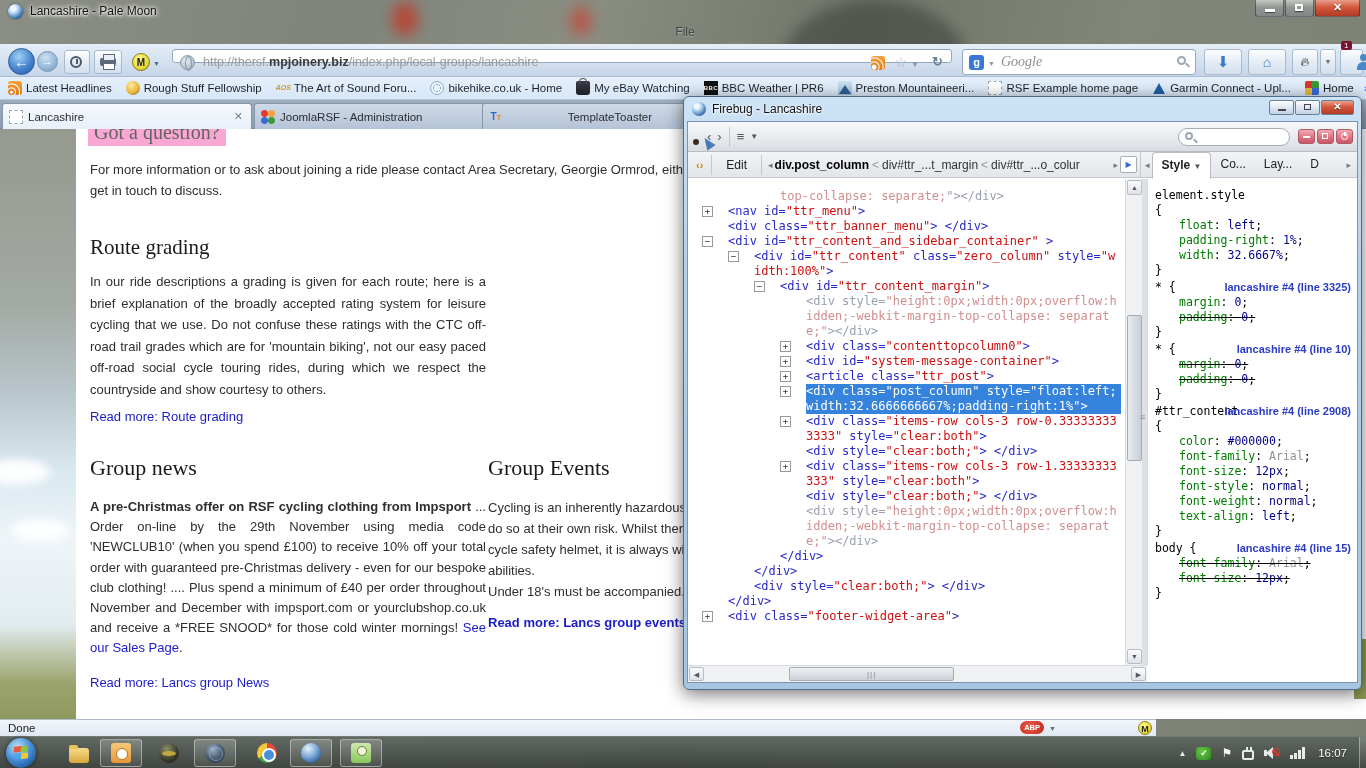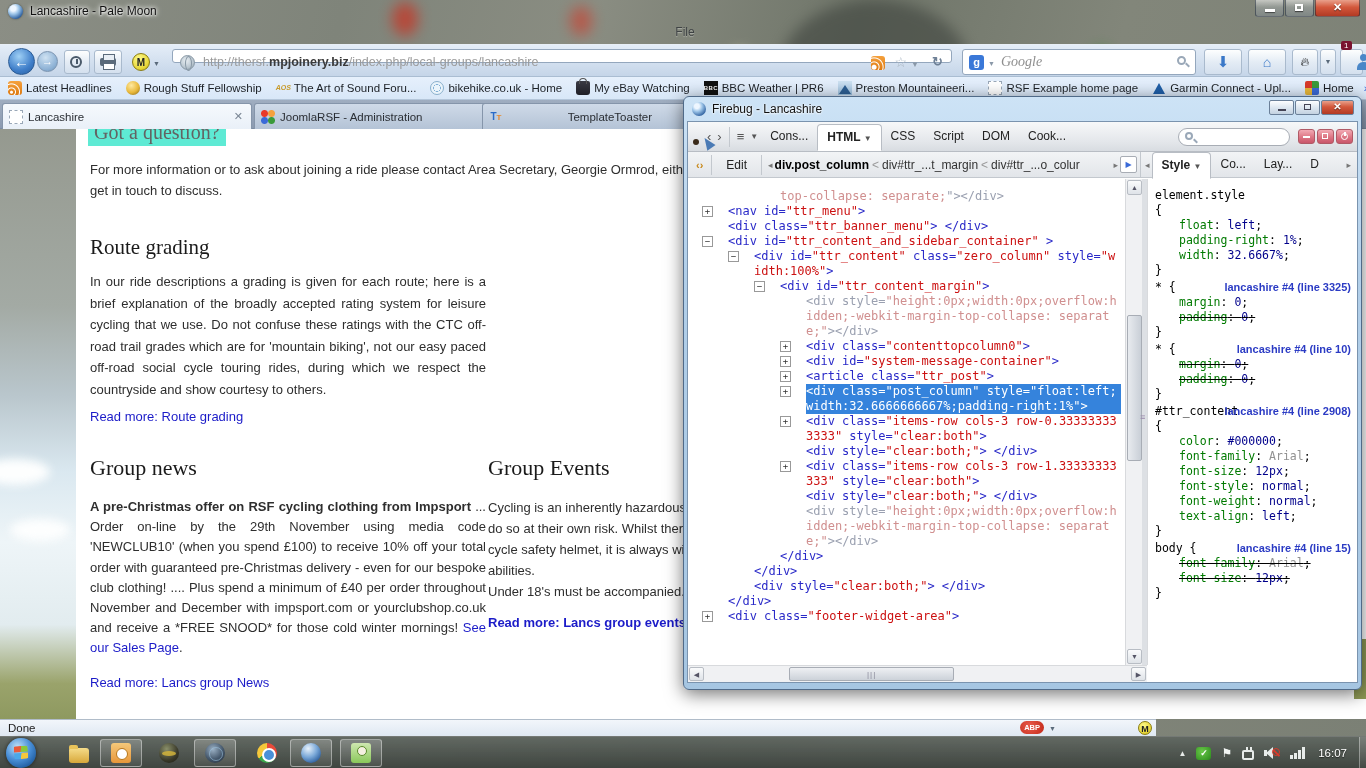--- a/index.html
+++ b/index.html
@@ -129,21 +129,21 @@
   .tabic-tt i { font-style:normal; color:#e8882a; font-size:8px; }
 
   
   .b-viewport { position:absolute; left:0; top:129px; width:1366px; height:590px; overflow:hidden; background:#fff; }
   .pg-leftstrip { position:absolute; left:0; top:0; width:76px; height:100%;
     background:linear-gradient(#95998f 0%,#a3aaa4 30%,#b9c6cc 45%,#dae8f0 58%,#eef5f8 70%,#e2ecef 84%,#9aa36b 94%,#8e9960 100%); }
   .pg-cloud { position:absolute; background:#fdfefe; border-radius:50%; filter:blur(5px); }
   .pg-content { position:absolute; left:76px; top:0; right:0; bottom:0; background:#fff; }
   .pg-olive { position:absolute; right:0; bottom:20px; width:12px; height:60px; background:#8f9a55; }
   .h-serif { font-family:"Liberation Serif",serif; font-weight:normal; color:#1a1a1a; }
-  #q-head { position:absolute; left:12px; top:-10px; font-size:20px; background:#5eead4; color:#636363; padding:2px 6px; }
+  #q-head { position:absolute; left:12px; top:-10px; font-size:20px; background:#f9a8d4; color:#636363; padding:2px 6px; }
   .pg-line { position:absolute; font-size:13px; color:#2e2e2e; white-space:nowrap; }
   #route-head { position:absolute; left:14px; top:106px; font-size:21px; }
   #route-para { position:absolute; left:14px; top:142px; width:396px; font-size:13px; line-height:21.5px;
     text-align:justify; color:#2e2e2e; }
   #route-link { position:absolute; left:14px; top:280px; }
   .pg-link { font-size:13px; color:#1b1bc8; }
   #news-head { position:absolute; left:14px; top:326px; font-size:22px; }
   #news-para { position:absolute; left:14px; top:368px; width:396px; font-size:13px; line-height:20.2px;
     text-align:justify; color:#2e2e2e; }
   #news-link { position:absolute; left:14px; top:546px; }
@@ -484,28 +484,20 @@
   </div>
   <div class="fb-client">
     <div class="fb-toolbar1">
       <span class="fb-tbicon"><span class="bug-body"></span></span>
       <span class="fb-tbicon"><span class="inspect-ic"></span></span>
       <span class="fb-tbicon">‹</span>
       <span class="fb-tbicon">›</span>
       <span class="fb-sep"></span>
       <span class="fb-tbicon">≡</span>
       <span class="fb-tbicon fb-caret">▼</span>
-      <span id="fb-main-tabs" style="display:flex;align-items:center">
-          <span class="fb-tab">Cons...</span>
-          <span class="fb-tab active">HTML <span class="fb-caret">▼</span></span>
-          <span class="fb-tab">CSS</span>
-          <span class="fb-tab">Script</span>
-          <span class="fb-tab">DOM</span>
-          <span class="fb-tab">Cook...</span>
-        </span>
       <span class="fb-search">
           <span class="ic-mag"></span>
         </span>
       <span class="fb-minibtns">
         <span class="fb-mini">
             <span class="mm"></span>
           </span>
         <span class="fb-mini">
             <span class="mr"></span>
           </span>

